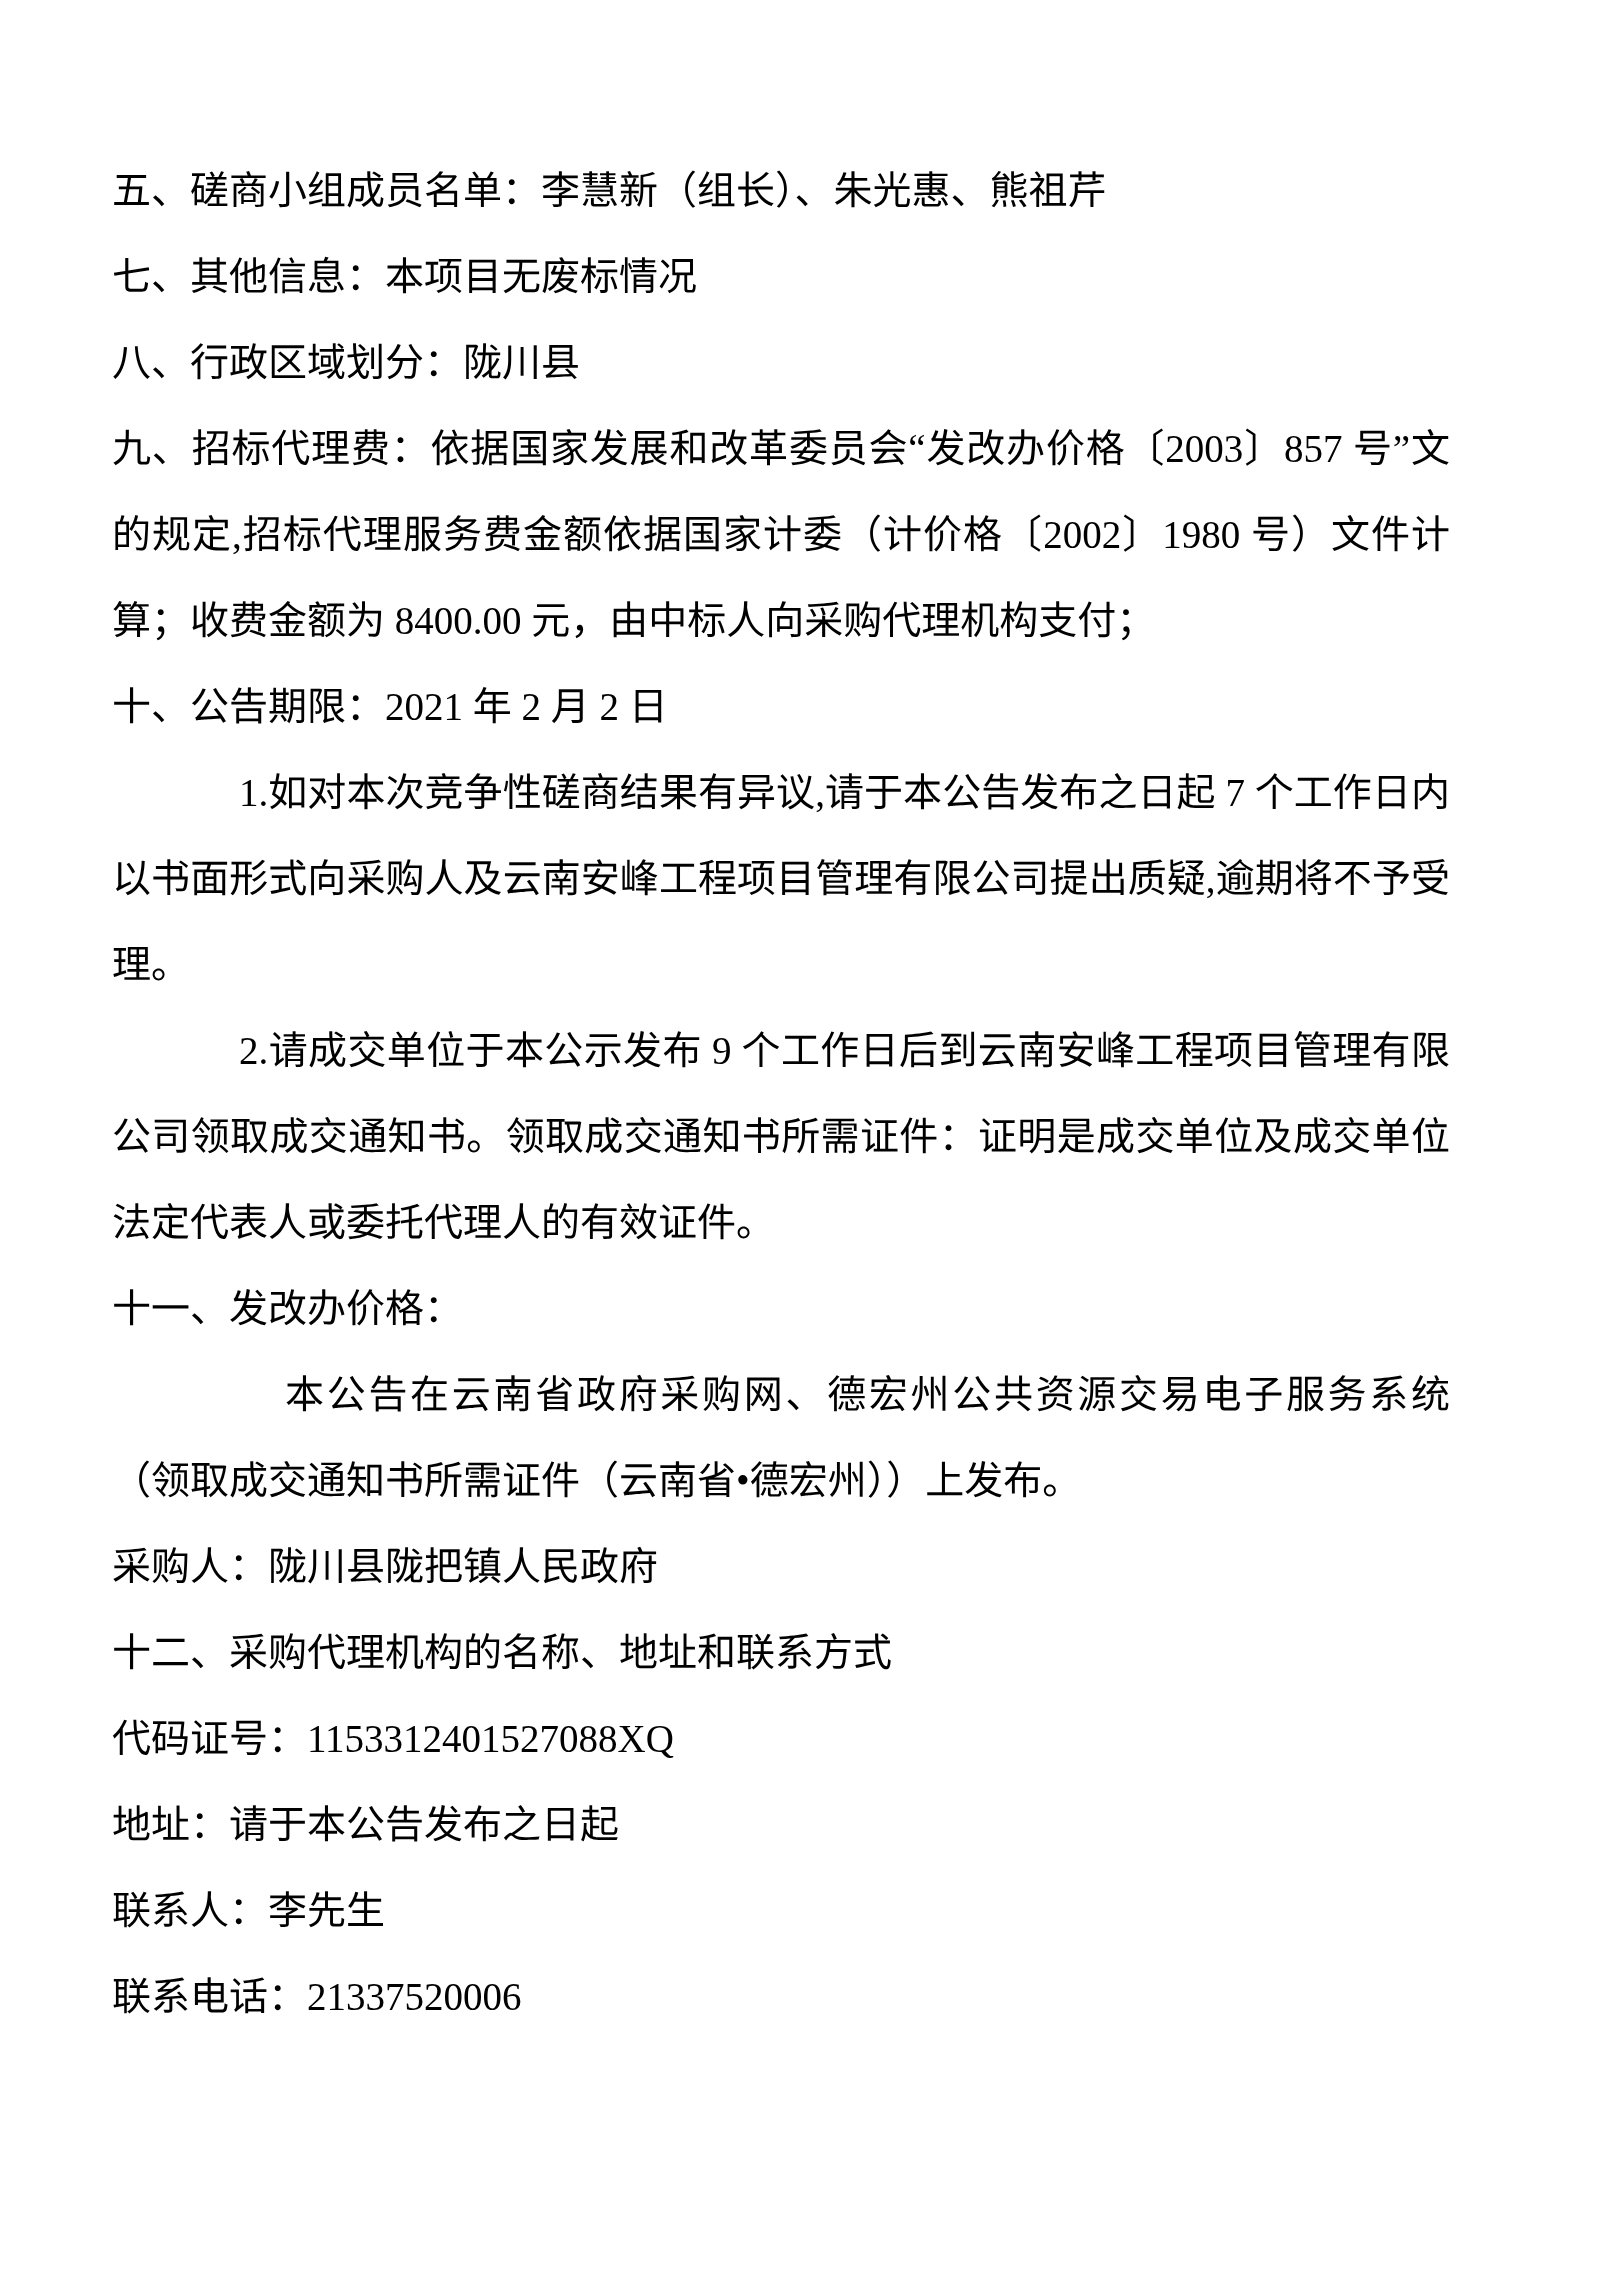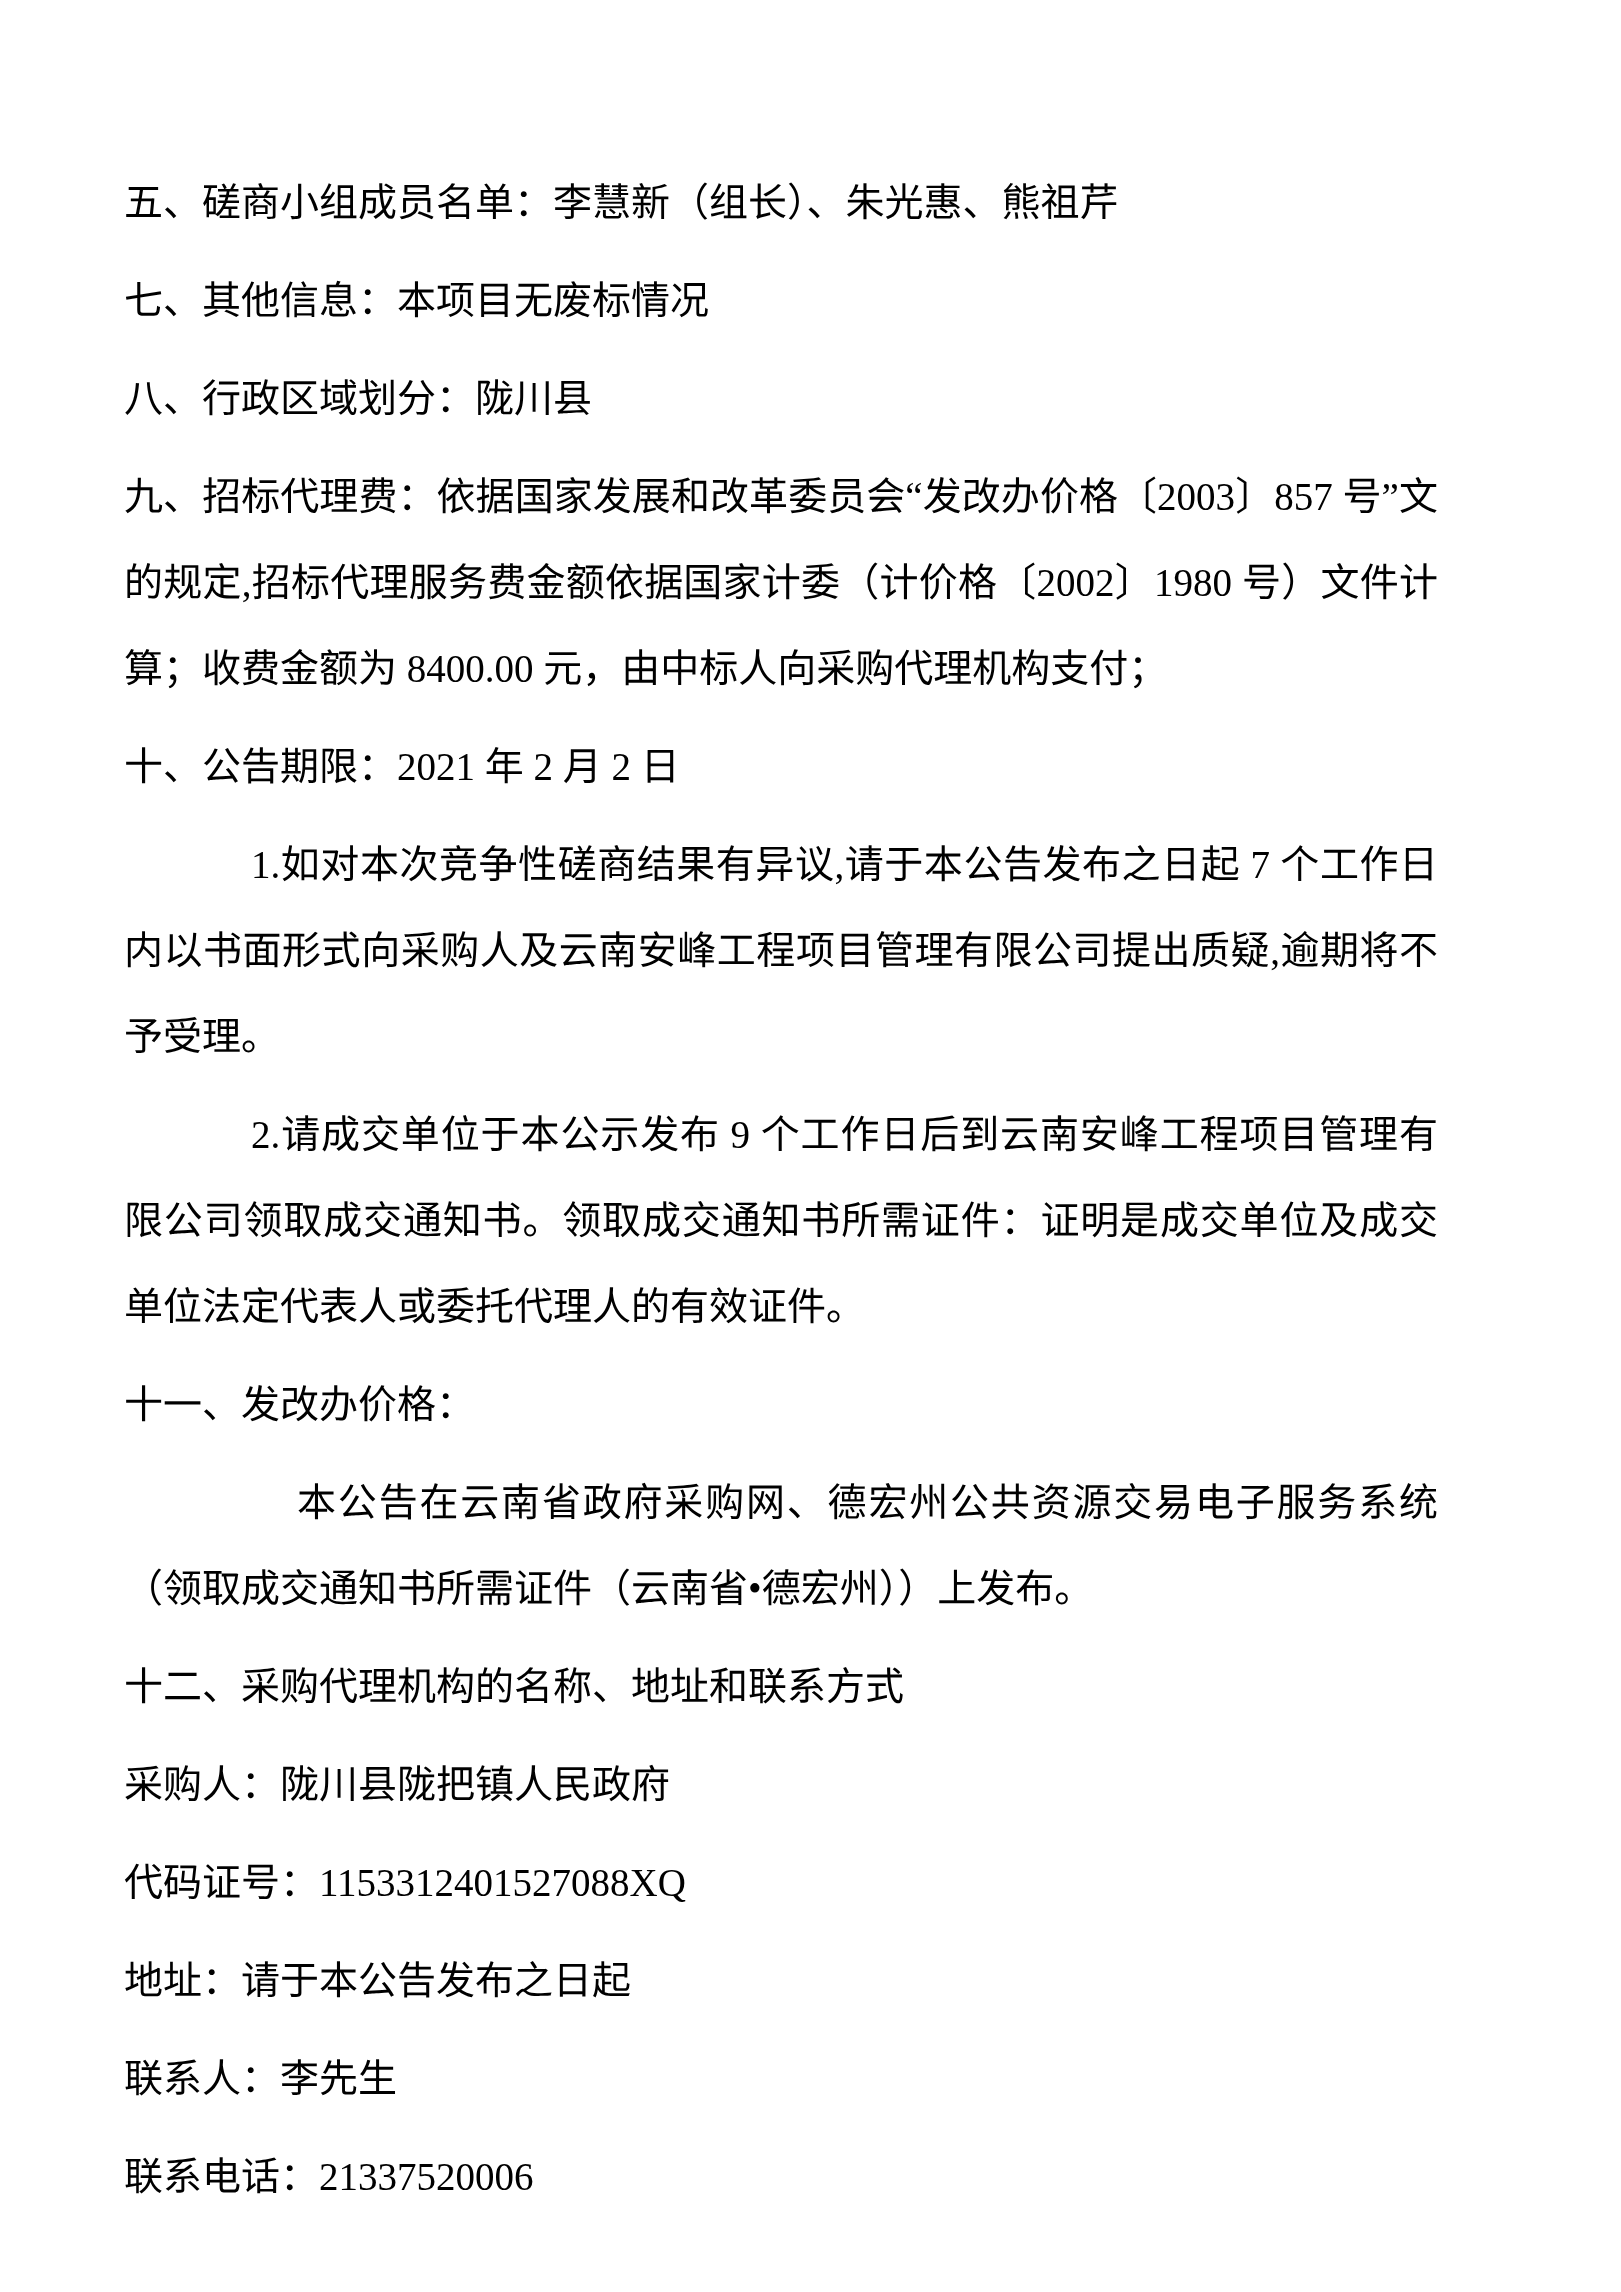--- a/index.html
+++ b/index.html
@@ -19,40 +19,40 @@
     background: #ffffff;
     color: #000000;
     padding: 148px 171px 0 112px;
     font-family: "Liberation Serif", "DejaVu Serif", serif;
     font-size: 39px;
     line-height: 86px;
     text-align: justify;
     overflow: hidden;
   }
   .page p {
-    margin: 12px;
+    margin: 0;
     padding: 0;
     word-break: break-all;
   }
   .ind-num  { text-indent: 127px; }  
   .ind-deep { text-indent: 173px; }  
 </style>
 </head>
 <body>
 
 <div class="page">
   <p>五、磋商小组成员名单：李慧新（组长）、朱光惠、熊祖芹</p>
   <p>七、其他信息：本项目无废标情况</p>
   <p>八、行政区域划分：陇川县</p>
   <p>九、招标代理费：依据国家发展和改革委员会“发改办价格〔2003〕857 号”文的规定,招标代理服务费金额依据国家计委（计价格〔2002〕1980 号）文件计算；收费金额为 8400.00 元，由中标人向采购代理机构支付；</p>
   <p>十、公告期限：2021 年 2 月 2 日</p>
   <p class="ind-num">1.如对本次竞争性磋商结果有异议,请于本公告发布之日起 7 个工作日内以书面形式向采购人及云南安峰工程项目管理有限公司提出质疑,逾期将不予受理。</p>
   <p class="ind-num">2.请成交单位于本公示发布 9 个工作日后到云南安峰工程项目管理有限公司领取成交通知书。领取成交通知书所需证件：证明是成交单位及成交单位法定代表人或委托代理人的有效证件。</p>
   <p>十一、发改办价格：</p>
   <p class="ind-deep">本公告在云南省政府采购网、德宏州公共资源交易电子服务系统（领取成交通知书所需证件（云南省•德宏州））上发布。</p>
+  <p>采购人：陇川县陇把镇人民政府</p>
   <p>十二、采购代理机构的名称、地址和联系方式</p>
-  <p>采购人：陇川县陇把镇人民政府</p>
   <p>代码证号：1153312401527088XQ</p>
   <p>地址：请于本公告发布之日起</p>
   <p>联系人：李先生</p>
   <p>联系电话：21337520006</p>
 </div>
 
 
 </body></html>

